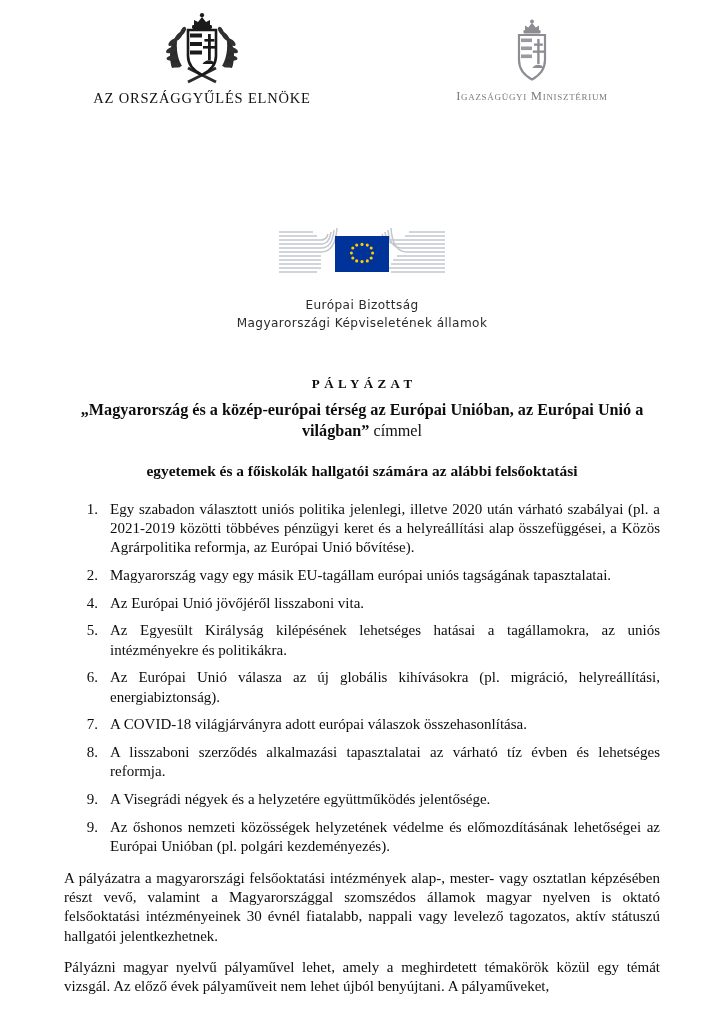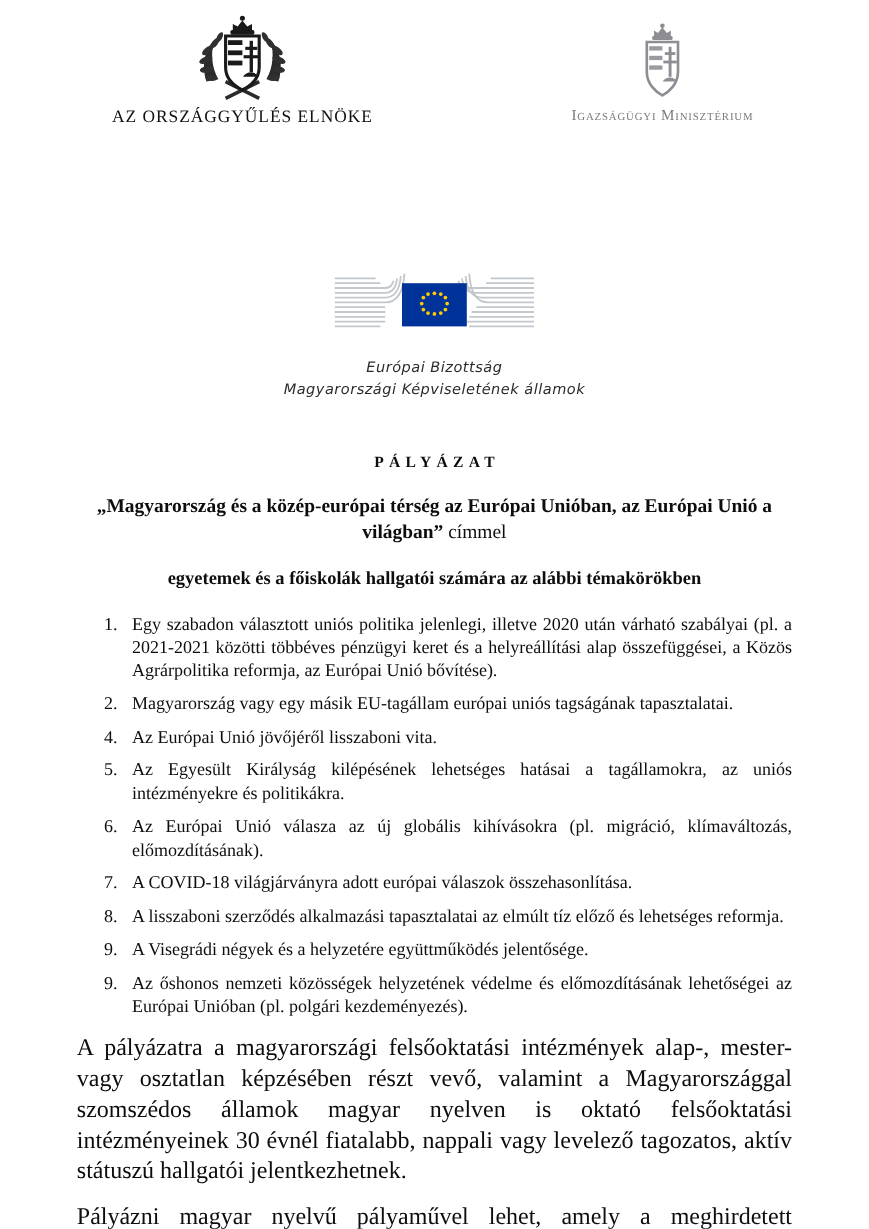--- a/index.html
+++ b/index.html
@@ -28,21 +28,21 @@
   
   .letterhead {
     position: relative;
     height: 180px;
   }
   .lh-block {
     position: absolute;
     text-align: center;
   }
   .lh-left  { left: 4px;  top: 8px;  width: 268px; }
-  .lh-right { left: 372px; top: 10px; width: 232px; }
+  .lh-right { left: 352px; top: 10px; width: 232px; }
 
   .lh-caption {
     font-family: "Liberation Serif", serif;
     font-variant: small-caps;
     letter-spacing: 0.055em;
     white-space: nowrap;
   }
   .lh-left .lh-caption {
     font-size: 14.5px;
     color: #111111;
@@ -66,38 +66,37 @@
     display: inline-block;
     line-height: 0;
   }
   .ec-caption {
     font-family: "DejaVu Sans", sans-serif;
     font-size: 12.1px;
     color: #2b2b2b;
     letter-spacing: 0.035em;
     line-height: 1.45;
     margin-top: 11px;
-    font-style: italic;
   }
 
   
   .title-main {
     text-align: center;
     font-weight: bold;
     font-size: 13px;
     letter-spacing: 0.34em;
     margin-top: 44px;
     text-indent: 0.34em;
   }
   .title-sub {
     text-align: center;
     font-weight: bold;
     font-size: 16.2px;
     line-height: 1.28;
-    margin-top: 19px;
+    margin-top: 8px;
   }
   .title-sub .light { font-weight: normal; }
 
   .title-third {
     text-align: center;
     font-weight: bold;
     font-size: 15.4px;
     margin-top: 20px;
   }
 
@@ -126,21 +125,21 @@
     font-size: 15px;
     line-height: 1.285;
     font-feature-settings: "onum" 1;
     font-variant-numeric: oldstyle-nums;
   }
 
   
   .body-par {
     text-align: justify;
     text-justify: inter-word;
-    font-size: 20px;
+    font-size: 15px;
     line-height: 1.29;
     margin-top: 12px;
     font-feature-settings: "onum" 1;
     font-variant-numeric: oldstyle-nums;
   }
 </style>
 </head>
 <body>
 
 <div class="page">
@@ -280,50 +279,50 @@
       <div>Magyarországi Képviseletének államok</div>
     </div>
   </div>
 
   <div class="title-main">PÁLYÁZAT</div>
 
   <div class="title-sub">
     <span>„Magyarország és a közép-európai térség az Európai Unióban, az Európai Unió a világban”</span><span class="light"> címmel</span>
   </div>
 
-  <div class="title-third">egyetemek és a főiskolák hallgatói számára az alábbi témakörökben</div>
+  <div class="title-third">egyetemek és a főiskolák hallgatói számára az alábbi felsőoktatási</div>
 
   <div class="topics">
     <div class="topic">
       <div class="topic-num">1.</div>
-      <div class="topic-text">Egy szabadon választott uniós politika jelenlegi, illetve 2020 után várható szabályai (pl. a 2021-2021 közötti többéves pénzügyi keret és a helyreállítási alap összefüggései, a Közös Agrárpolitika reformja, az Európai Unió bővítése).</div>
+      <div class="topic-text">Egy szabadon választott uniós politika jelenlegi, illetve 2020 után várható szabályai (pl. a 2021-2019 közötti többéves pénzügyi keret és a helyreállítási alap összefüggései, a Közös Agrárpolitika reformja, az Európai Unió bővítése).</div>
     </div>
     <div class="topic">
       <div class="topic-num">2.</div>
       <div class="topic-text">Magyarország vagy egy másik EU-tagállam európai uniós tagságának tapasztalatai.</div>
     </div>
     <div class="topic">
       <div class="topic-num">4.</div>
       <div class="topic-text">Az Európai Unió jövőjéről lisszaboni vita.</div>
     </div>
     <div class="topic">
       <div class="topic-num">5.</div>
       <div class="topic-text">Az Egyesült Királyság kilépésének lehetséges hatásai a tagállamokra, az uniós intézményekre és politikákra.</div>
     </div>
     <div class="topic">
       <div class="topic-num">6.</div>
-      <div class="topic-text">Az Európai Unió válasza az új globális kihívásokra (pl. migráció, klímaváltozás, előmozdításának).</div>
+      <div class="topic-text">Az Európai Unió válasza az új globális kihívásokra (pl. migráció, helyreállítási, energiabiztonság).</div>
     </div>
     <div class="topic">
       <div class="topic-num">7.</div>
       <div class="topic-text">A COVID-18 világjárványra adott európai válaszok összehasonlítása.</div>
     </div>
     <div class="topic">
       <div class="topic-num">8.</div>
-      <div class="topic-text">A lisszaboni szerződés alkalmazási tapasztalatai az elmúlt tíz előző és lehetséges reformja.</div>
+      <div class="topic-text">A lisszaboni szerződés alkalmazási tapasztalatai az várható tíz évben és lehetséges reformja.</div>
     </div>
     <div class="topic">
       <div class="topic-num">9.</div>
       <div class="topic-text">A Visegrádi négyek és a helyzetére együttműködés jelentősége.</div>
     </div>
     <div class="topic">
       <div class="topic-num">9.</div>
       <div class="topic-text">Az őshonos nemzeti közösségek helyzetének védelme és előmozdításának lehetőségei az Európai Unióban (pl. polgári kezdeményezés).</div>
     </div>
   </div>

